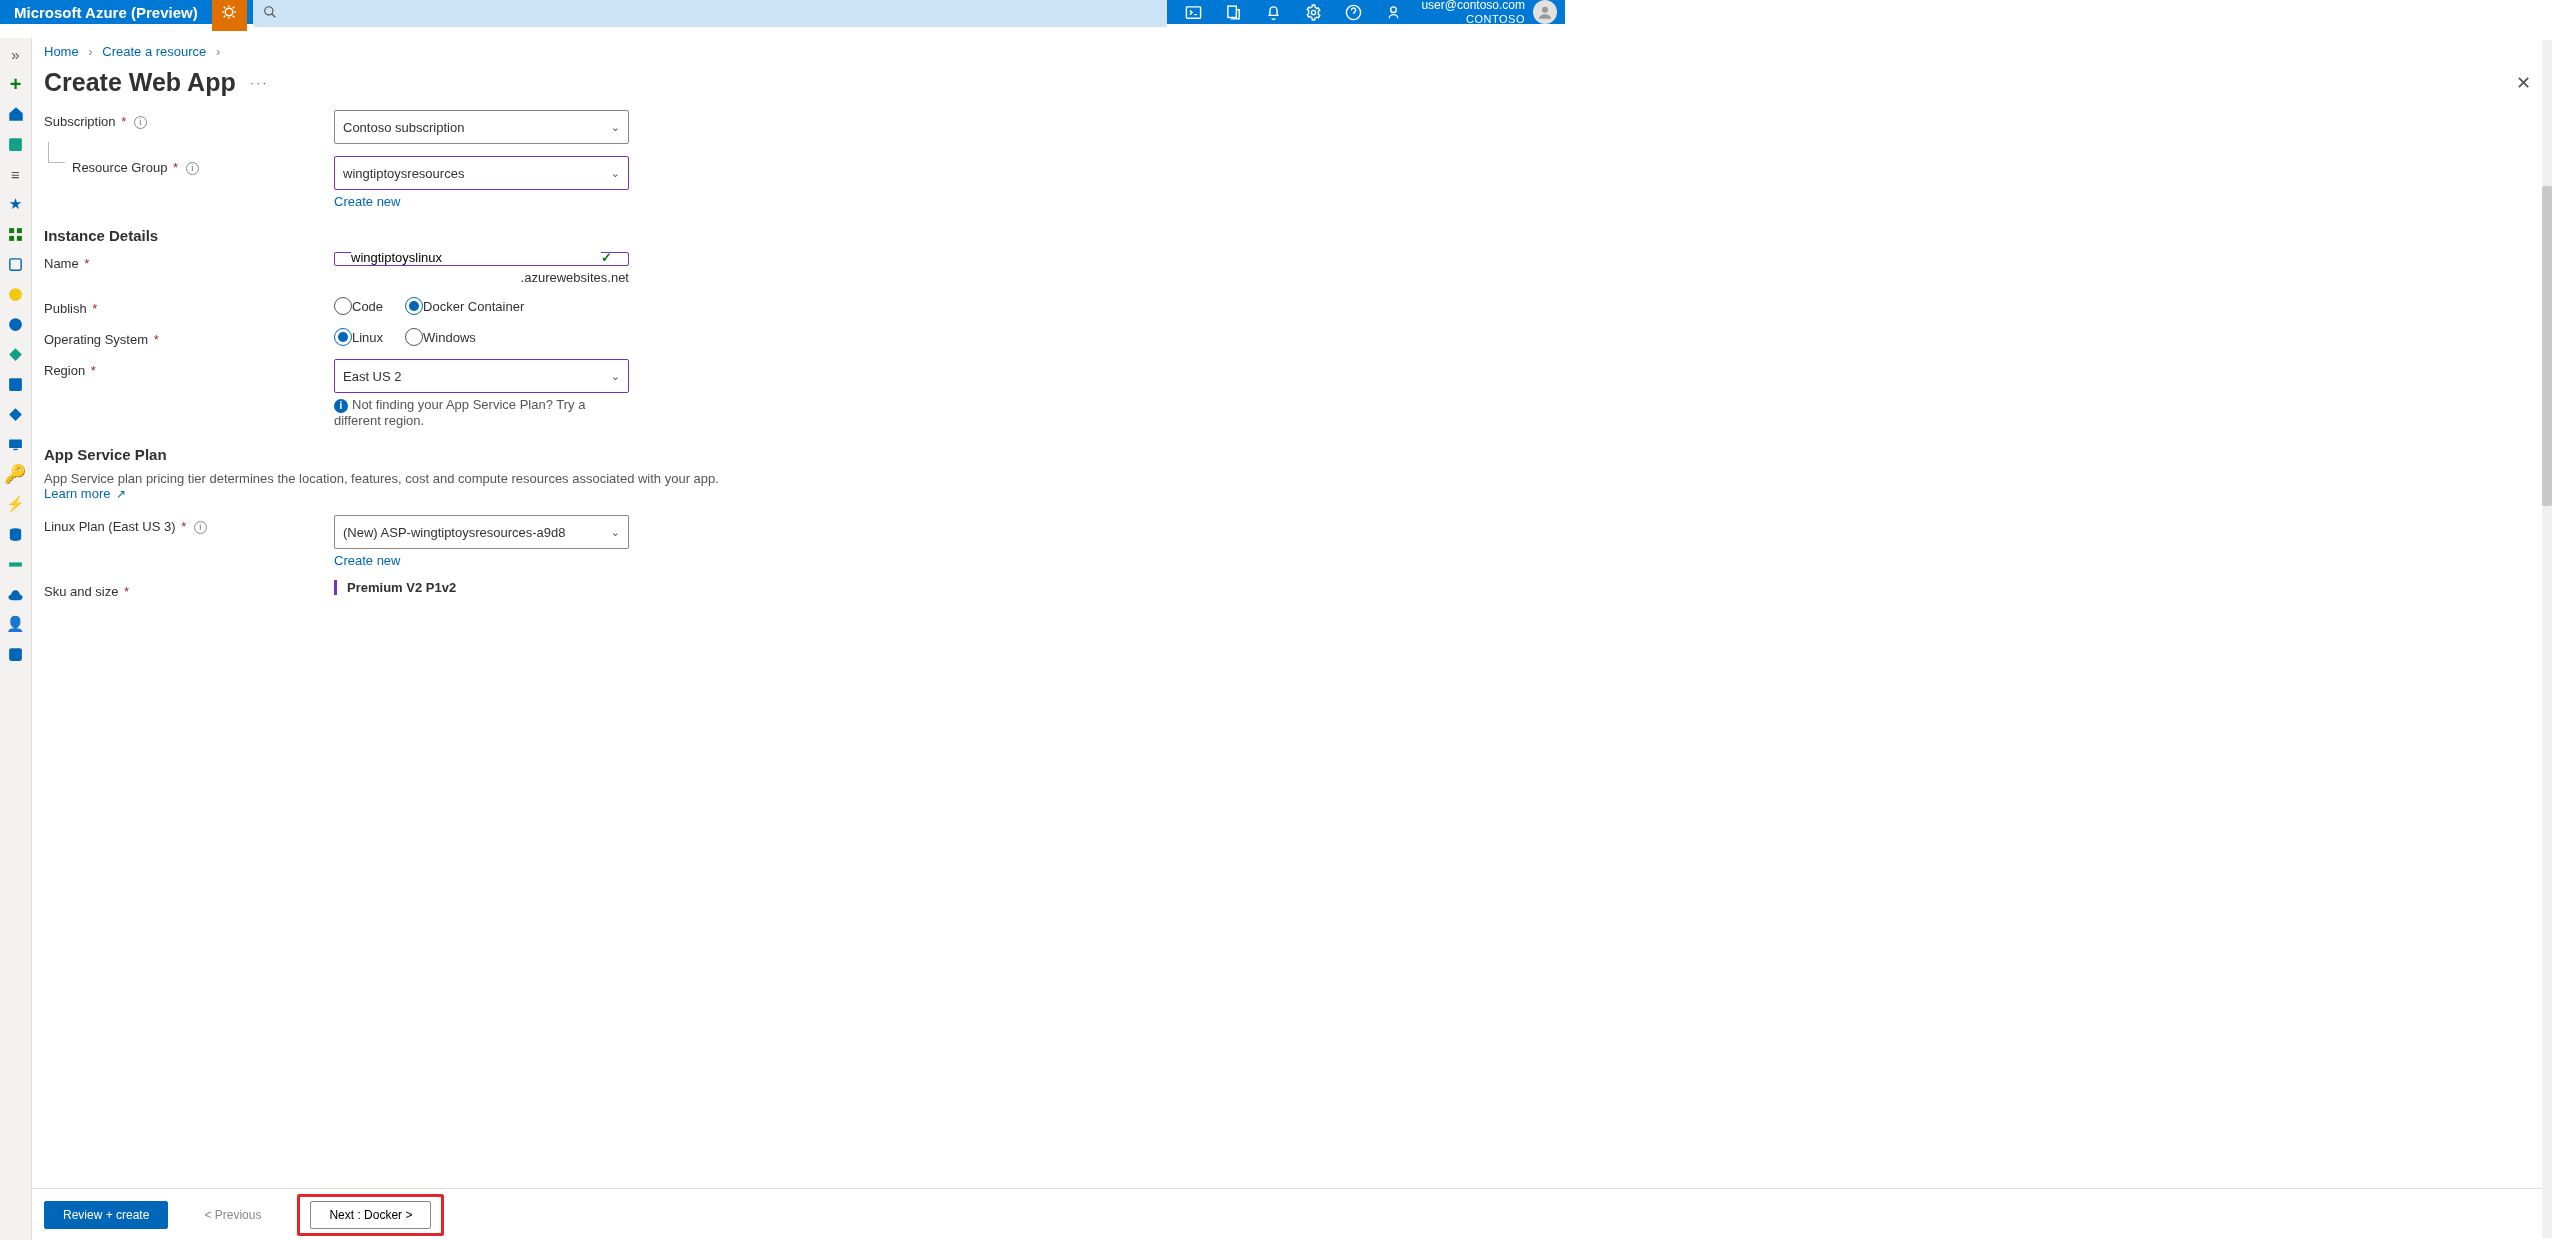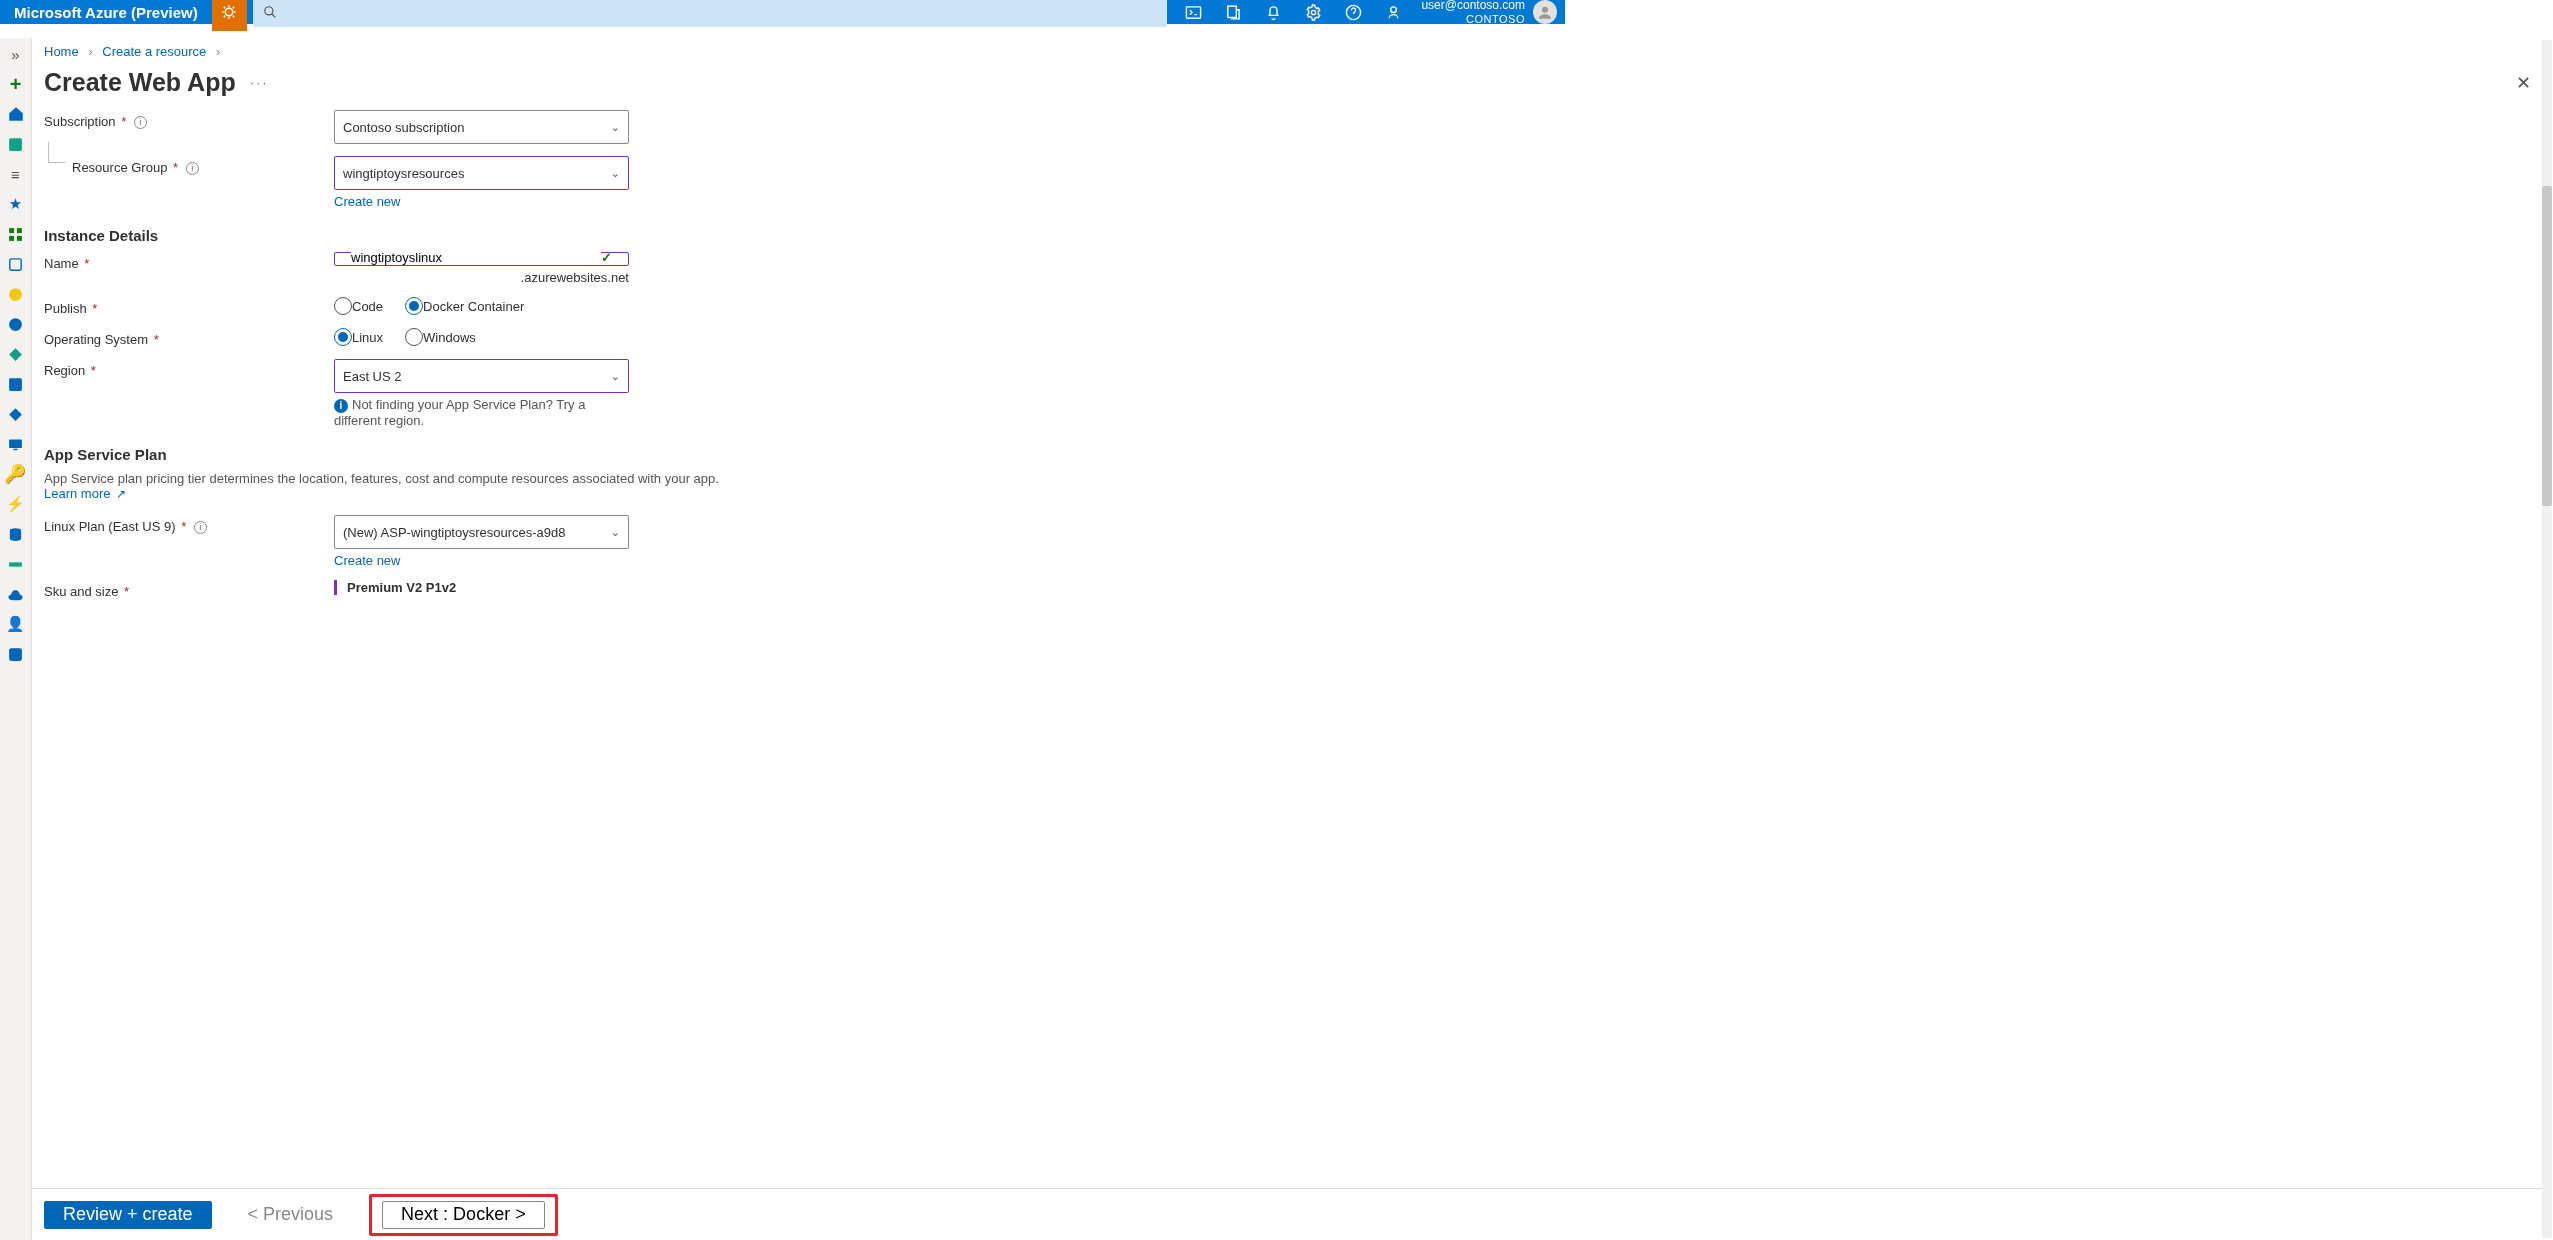--- a/index.html
+++ b/index.html
@@ -63,21 +63,21 @@
 h2.sect { font-size:15px; font-weight:600; margin:18px 0 8px 0; }
 .desc { font-size:13px; color:#555; max-width:700px; }
 .desc a { color:#0067b8; text-decoration:none; }
 .ext { font-size:12px; margin-left:2px; }
 .sku { border-left:3px solid #7b2fbf; padding-left:10px; }
 .sku .skuname { font-weight:600; }
 .info-blue { display:inline-block; width:14px; height:14px; border-radius:50%; background:#0067b8; color:#fff; font-size:10px; text-align:center; line-height:14px; margin-right:4px; font-weight:bold; }
 
 
 .footer { position:absolute; bottom:0; left:32px; right:10px; height:52px; border-top:1px solid #e1dfdd; background:#fff; display:flex; align-items:center; padding:0 12px; gap:18px; }
-.btn { height:28px; padding:0 18px; border:1px solid #8a8886; background:#fff; cursor:pointer; font-size:18px; border-radius:2px; }
+.btn { height:28px; padding:0 18px; border:1px solid #8a8886; background:#fff; cursor:pointer; font-size:12px; border-radius:2px; }
 .btn.primary { background:#0067b8; border-color:#0067b8; color:#fff; }
 .btn.ghost { border:none; color:#888; cursor:default; }
 .highlight-box { border:3px solid #e3262d; padding:4px 10px; border-radius:2px; }
 .highlight-box .btn { margin:0; }
 
 
 .v-scroll { position:absolute; right:1px; top:40px; bottom:2px; width:10px; background:#f0f0f0; }
 .v-scroll .thumb { position:absolute; right:0; top:146px; width:10px; height:320px; background:#c8c8c8; border-radius:2px; }
 svg { display:block; }
 </style>
@@ -324,21 +324,21 @@
   </div>
 
   <h2 class="sect">App Service Plan</h2>
   <p class="desc">
     <span>App Service plan pricing tier determines the location, features, cost and compute resources associated with your app.</span><br>
     <a><span>Learn more</span> <span class="ext">↗</span></a>
   </p>
   <div style="height:14px"></div>
 
   <div class="row">
-    <div class="lbl"><span>Linux Plan (East US 9)</span> <span class="req">*</span> <span class="info-i">i</span></div>
+    <div class="lbl"><span>Linux Plan (East US 3)</span> <span class="req">*</span> <span class="info-i">i</span></div>
     <div class="fld">
       <div class="select">
         <span>(New) ASP-wingtiptoysresources-a9d8</span>
         <span class="chev">⌄</span>
       </div>
       <div class="under purple">Create new</div>
     </div>
   </div>
 
   <div class="row">

